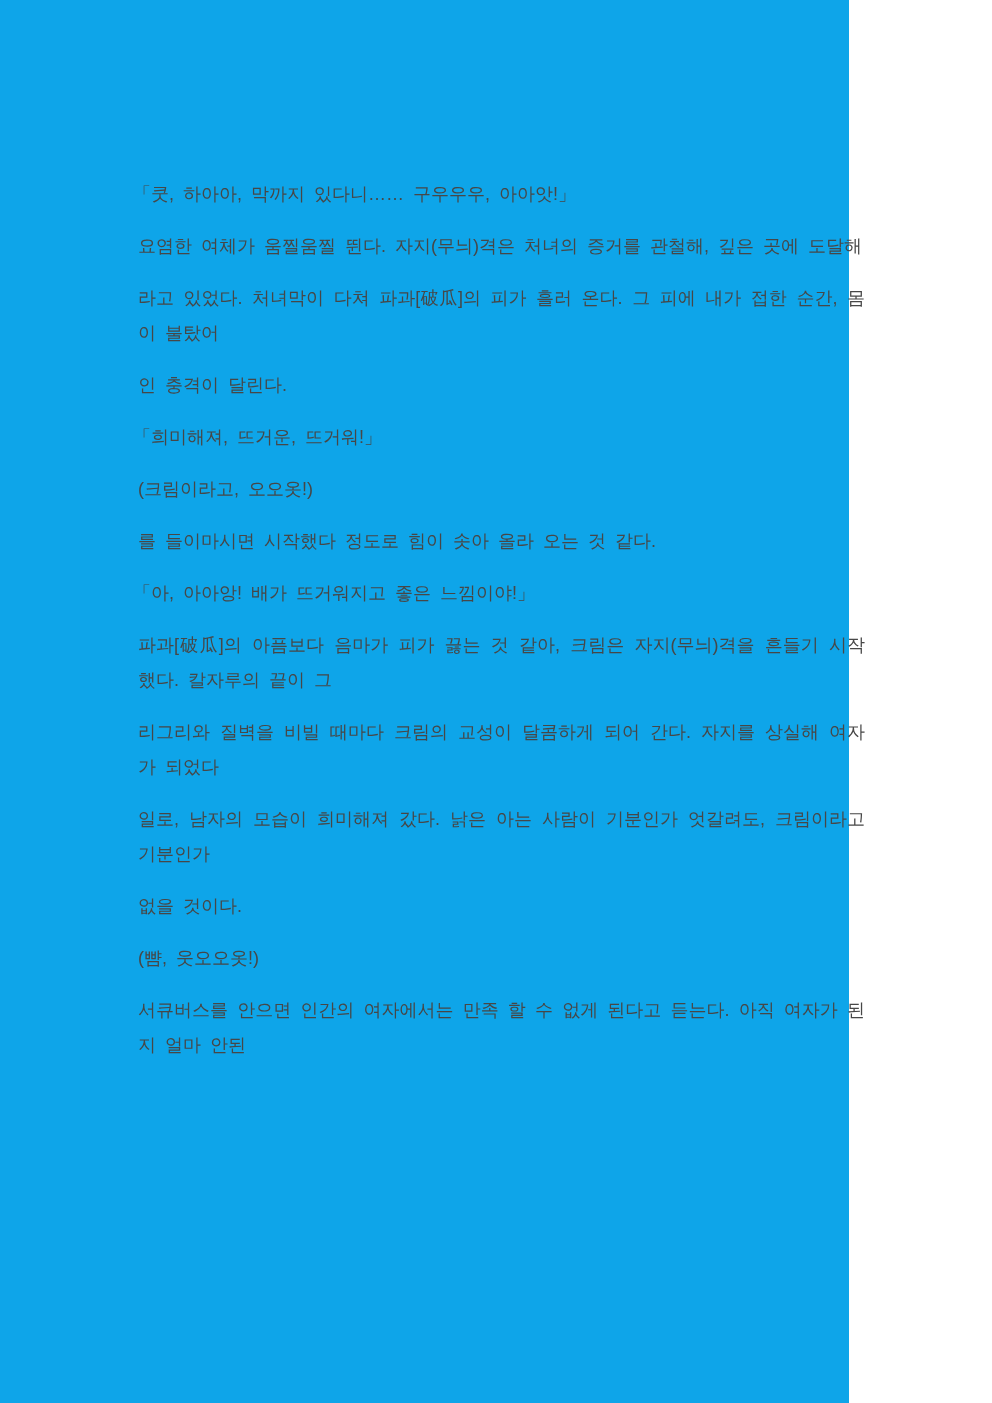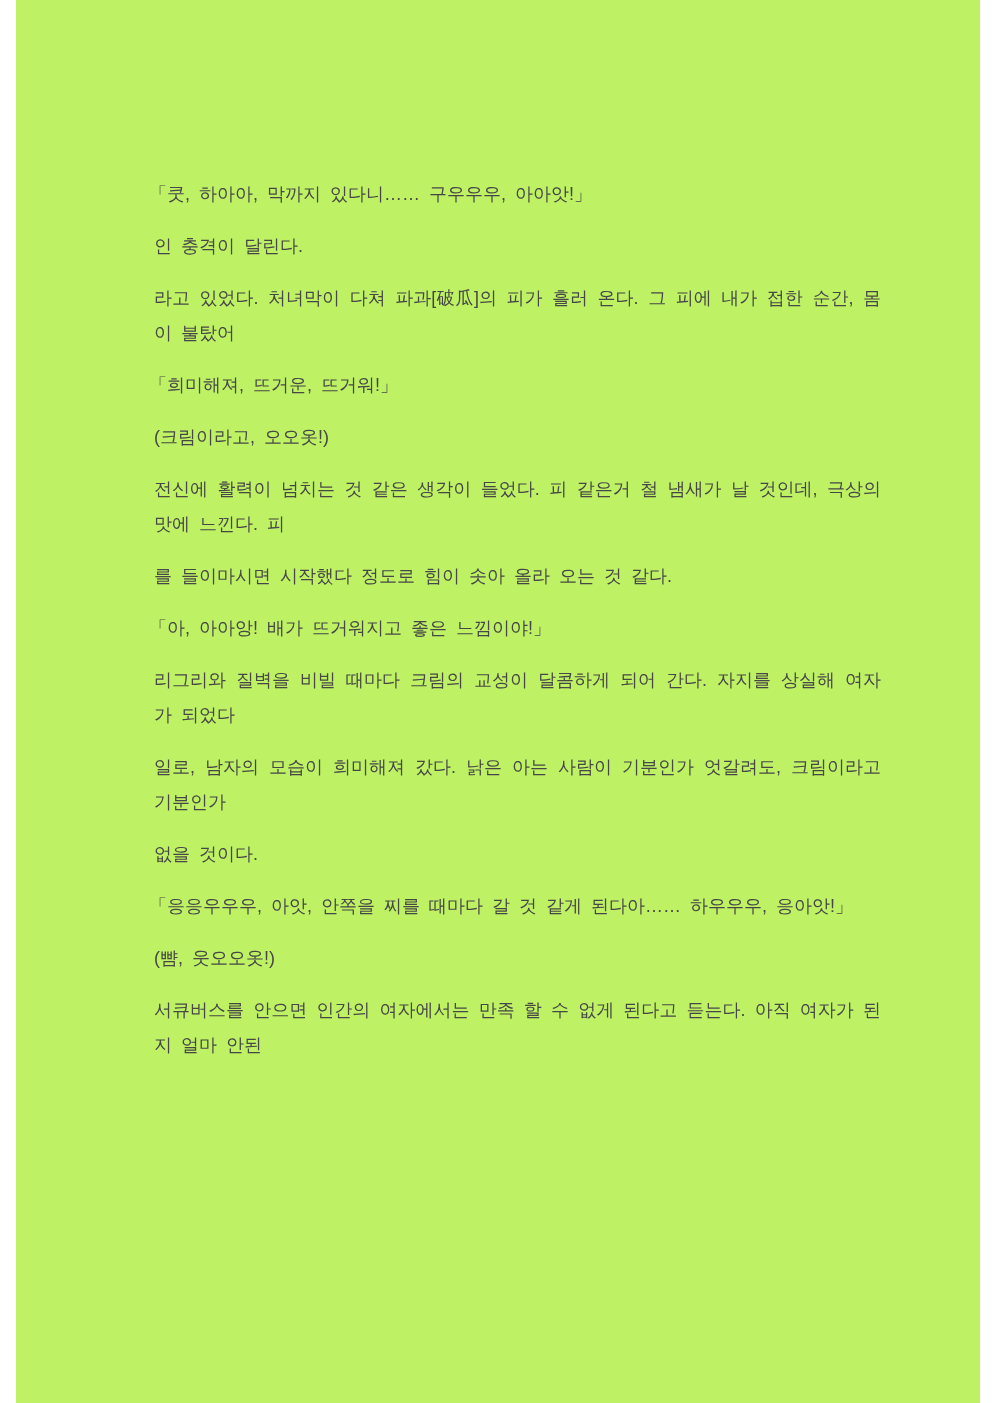--- a/index.html
+++ b/index.html
@@ -9,25 +9,25 @@
   }
   body {
     width: 992px;
     height: 1403px;
     position: relative;
     overflow: hidden;
     font-family: "Liberation Sans", sans-serif;
   }
   .doc-page {
     position: absolute;
-    left: 16px;
+    left: 0;
     top: 0;
-    width: 964px;
+    width: 849px;
     height: 1403px;
-    background: #bef264;
+    background: #0ea5e9;
   }
   .doc-content {
     position: absolute;
     left: 138px;
     top: 177px;
     width: 727px;
     color: #474747;
     font-size: 18px;
     line-height: 35px;
     text-align: justify;
@@ -42,27 +42,27 @@
   .para.bracket {
     text-indent: -5px;
   }
 </style>
 </head>
 <body>
 
 <div class="doc-page">
   <div class="doc-content">
     <p class="para bracket">「쿳, 하아아, 막까지 있다니…… 구우우우, 아아앗!」</p>
+    <p class="para">요염한 여체가 움찔움찔 뛴다. 자지(무늬)격은 처녀의 증거를 관철해, 깊은 곳에 도달해</p>
+    <p class="para">라고 있었다. 처녀막이 다쳐 파과[破瓜]의 피가 흘러 온다. 그 피에 내가 접한 순간, 몸이 불탔어</p>
     <p class="para">인 충격이 달린다.</p>
-    <p class="para">라고 있었다. 처녀막이 다쳐 파과[破瓜]의 피가 흘러 온다. 그 피에 내가 접한 순간, 몸이 불탔어</p>
     <p class="para bracket">「희미해져, 뜨거운, 뜨거워!」</p>
     <p class="para">(크림이라고, 오오옷!)</p>
-    <p class="para">전신에 활력이 넘치는 것 같은 생각이 들었다. 피 같은거 철 냄새가 날 것인데, 극상의 맛에 느낀다. 피</p>
     <p class="para">를 들이마시면 시작했다 정도로 힘이 솟아 올라 오는 것 같다.</p>
     <p class="para bracket">「아, 아아앙! 배가 뜨거워지고 좋은 느낌이야!」</p>
+    <p class="para">파과[破瓜]의 아픔보다 음마가 피가 끓는 것 같아, 크림은 자지(무늬)격을 흔들기 시작했다. 칼자루의 끝이 그</p>
     <p class="para">리그리와 질벽을 비빌 때마다 크림의 교성이 달콤하게 되어 간다. 자지를 상실해 여자가 되었다</p>
     <p class="para">일로, 남자의 모습이 희미해져 갔다. 낡은 아는 사람이 기분인가 엇갈려도, 크림이라고 기분인가</p>
     <p class="para">없을 것이다.</p>
-    <p class="para bracket">「응응우우우, 아앗, 안쪽을 찌를 때마다 갈 것 같게 된다아…… 하우우우, 응아앗!」</p>
     <p class="para">(뺨, 웃오오옷!)</p>
     <p class="para">서큐버스를 안으면 인간의 여자에서는 만족 할 수 없게 된다고 듣는다. 아직 여자가 된지 얼마 안된</p>
   </div>
 </div>
 
 </body></html>

